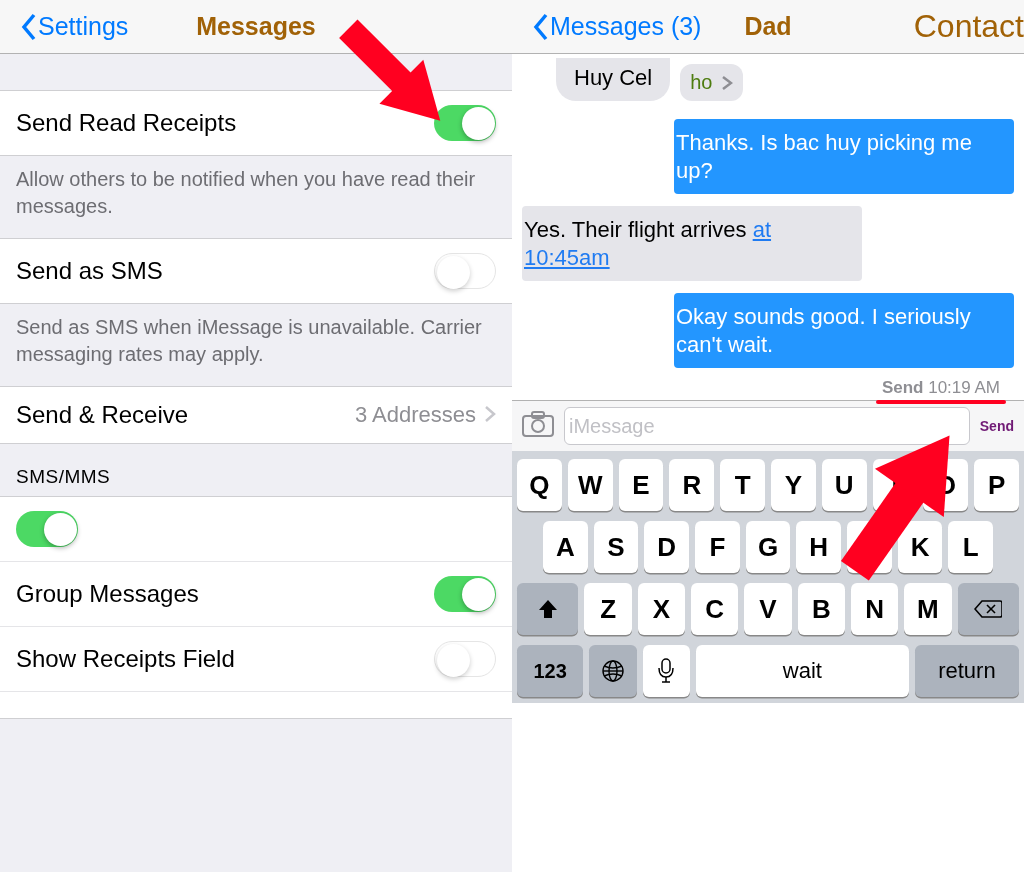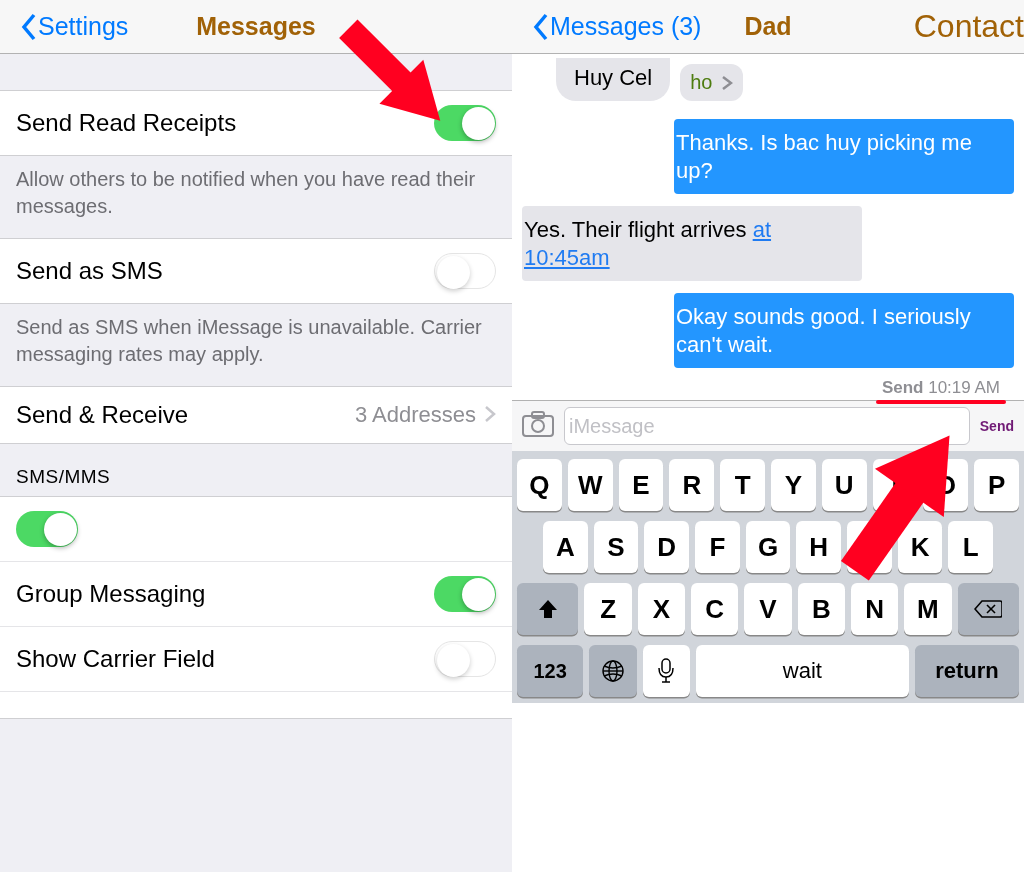--- a/index.html
+++ b/index.html
@@ -43,21 +43,21 @@
   .cambtn { color:#8e8e93; cursor:pointer; }
   .msginput { flex:1; height:38px; border:1px solid #c8c8cd; border-radius:6px; background:#fff; padding:0 4px; font-size:20px; color:#000; }
   .msginput::placeholder { color:#c0c0c5; }
   .sendbtn { color:#701a75; font-size:14px; font-weight:700; cursor:pointer; }
   
   .kbd { background:#d1d5db; padding:8px 5px 6px; }
   .krow { display:flex; justify-content:center; gap:6px; margin-bottom:10px; }
   .key { background:#fff; border-radius:6px; box-shadow:0 1.5px 0 #888; height:52px; flex:1; display:flex; align-items:center; justify-content:center; font-size:26px; font-weight:600; color:#000; cursor:pointer; }
   .key.fn { background:#acb3bd; }
   .key.space { flex:4.5; font-size:22px; font-weight:400; }
-  .key.ret { flex:2.2; background:#acb3bd; font-size:22px; font-weight:700; }
+  .key.ret { flex:2.2; background:#acb3bd; font-size:22px; font-weight:400; }
   .key.num { flex:1.4; background:#acb3bd; font-size:20px; }
   .key.globe, .key.mic { flex:1; background:#acb3bd; }
   .key.shift, .key.del { flex:1.3; background:#acb3bd; }
   .krow.row2 { padding:0 26px; }
   .brow { display:flex; gap:6px; }
   
   .arrow { position:absolute; pointer-events:none; }
   .arrow svg polygon, .arrow svg rect { fill:#ff0020; }
   .toprow { display:flex; gap:10px; padding:0 0 6px 34px; }
 </style>
@@ -102,27 +102,27 @@
   </div>
 
   <div class="header">SMS/MMS</div>
 
   <div class="setrow" style="border-bottom:none">
     <div class="switch on">
         <div class="knob"></div>
       </div>
   </div>
   <div class="setrow" style="border-top:1px solid #e5e5e8;border-bottom:none">
-    <span class="label">Group Messaging</span>
+    <span class="label">Group Messages</span>
     <div class="switch on">
         <div class="knob"></div>
       </div>
   </div>
   <div class="setrow" style="border-top:1px solid #e5e5e8;border-bottom:none">
-    <span class="label">Show Carrier Field</span>
+    <span class="label">Show Receipts Field</span>
     <div class="switch off">
         <div class="knob"></div>
       </div>
   </div>
   <div class="setrow" style="border-top:1px solid #e5e5e8;height:28px;padding:0 16px"></div>
 
   <div class="arrow" style="left:310px; top:4px;">
     <svg width="170" height="140" viewBox="0 0 170 140">
       <g transform="rotate(45 85 70)">
         <rect x="20" y="58" width="80" height="26"></rect>

